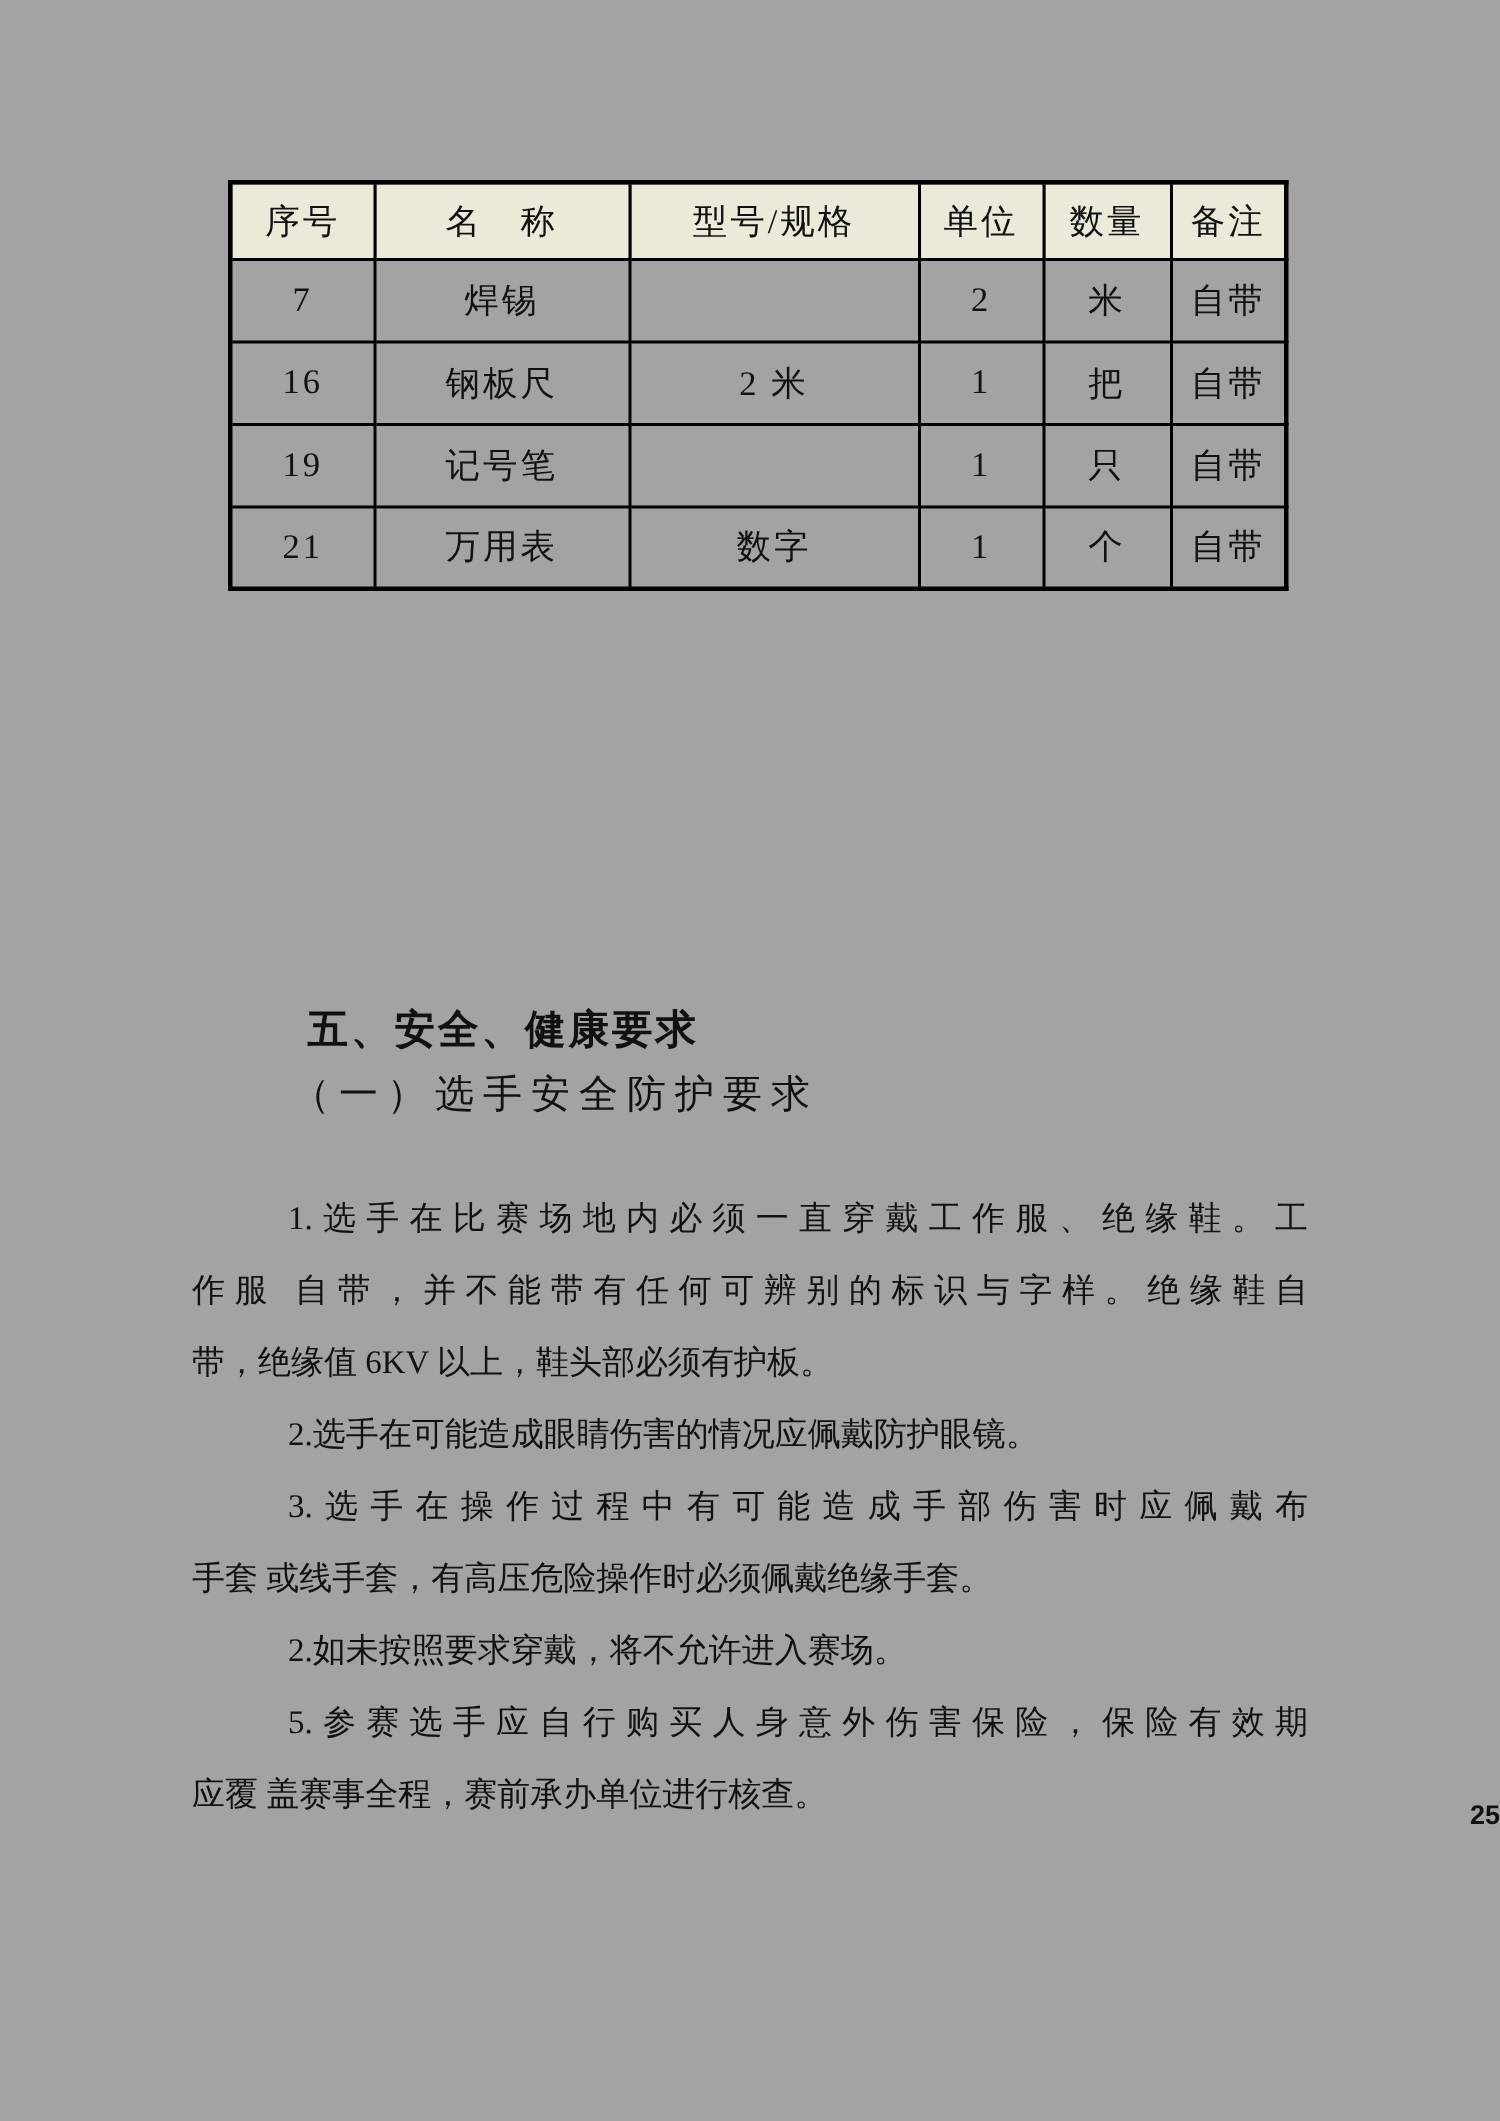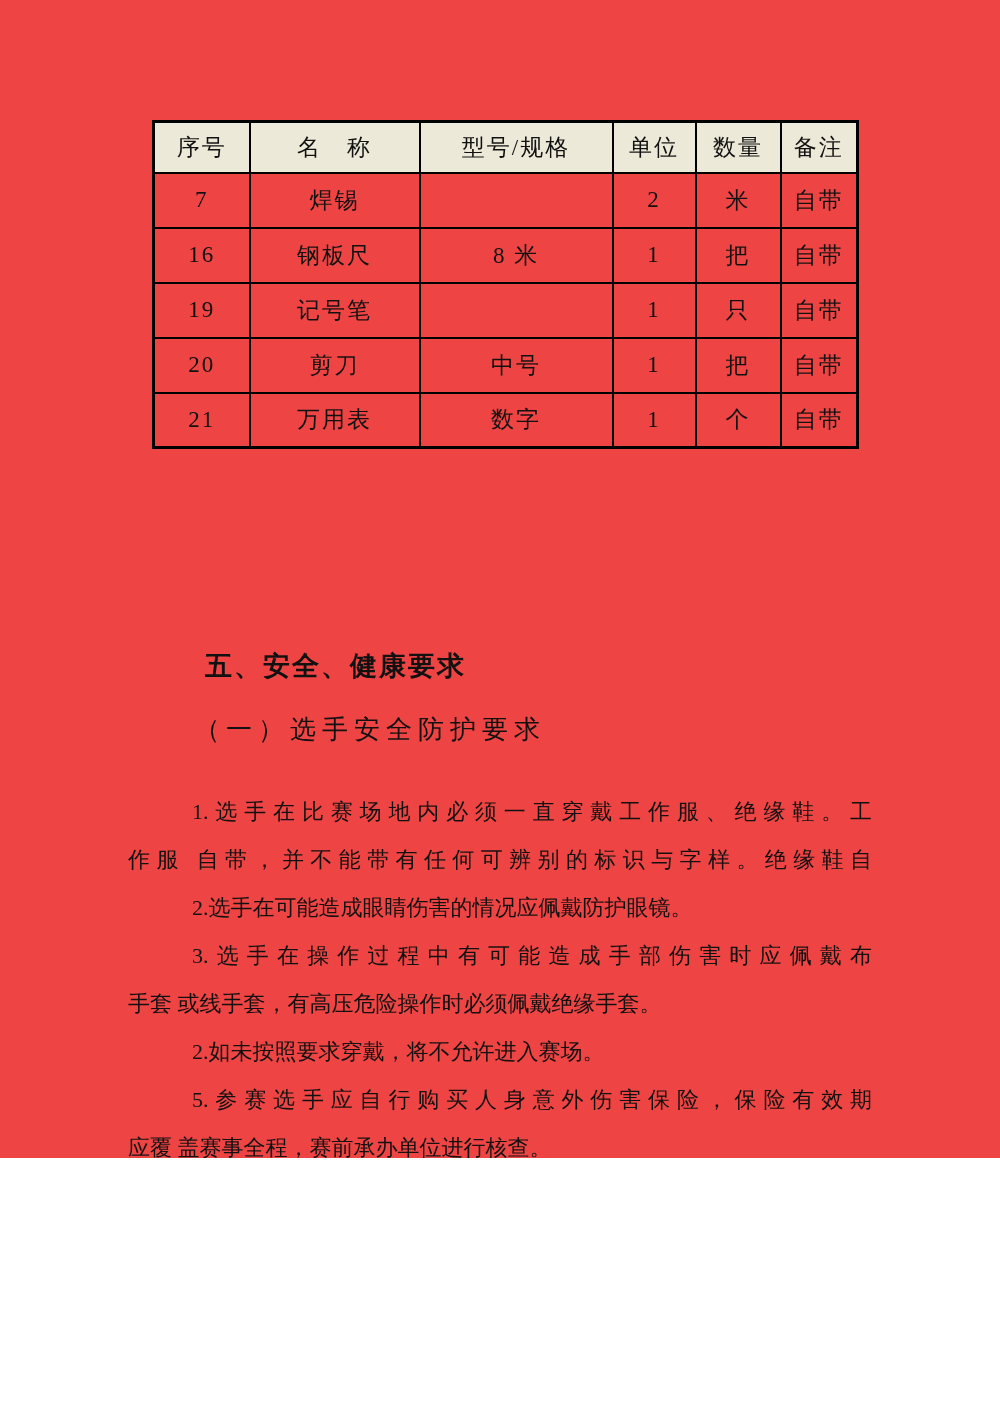--- a/index.html
+++ b/index.html
@@ -3,22 +3,22 @@
 <meta charset="utf-8">
 <style>
   html, body {
     margin: 0;
     padding: 0;
     background: #ffffff;
   }
   .page {
     position: relative;
     width: 1000px;
-    height: 1158px;
-    background: #ef4444;
+    height: 1414px;
+    background: #a3a3a3;
     color: #111111;
     font-family: "Liberation Serif", "DejaVu Serif", serif;
     overflow: hidden;
   }
 
   
   .equip-table {
     position: absolute;
     left: 152px;
     top: 120px;
@@ -46,21 +46,21 @@
   .col-name { width: 170px; }
   .col-spec { width: 193px; }
   .col-unit { width: 83px;  }
   .col-qty  { width: 85px;  }
   .col-note { width: 77px;  }
 
   
   .heading {
     position: absolute;
     left: 205px;
-    top: 648px;
+    top: 668px;
     font-family: "Liberation Sans", "DejaVu Sans", sans-serif;
     font-weight: 700;
     font-size: 27px;
     letter-spacing: 2px;
     color: #111111;
   }
   .subheading {
     position: absolute;
     left: 194px;
     top: 712px;
@@ -133,58 +133,51 @@
         <td>7</td>
         <td>焊锡</td>
         <td></td>
         <td>2</td>
         <td>米</td>
         <td>自带</td>
       </tr>
       <tr>
         <td>16</td>
         <td>钢板尺</td>
-        <td>8 米</td>
+        <td>2 米</td>
         <td>1</td>
         <td>把</td>
         <td>自带</td>
       </tr>
       <tr>
         <td>19</td>
         <td>记号笔</td>
         <td></td>
         <td>1</td>
         <td>只</td>
-        <td>自带</td>
-      </tr>
-      <tr>
-        <td>20</td>
-        <td>剪刀</td>
-        <td>中号</td>
-        <td>1</td>
-        <td>把</td>
         <td>自带</td>
       </tr>
       <tr>
         <td>21</td>
         <td>万用表</td>
         <td>数字</td>
         <td>1</td>
         <td>个</td>
         <td>自带</td>
       </tr>
     </tbody>
   </table>
 
   <div class="heading">五、安全、健康要求</div>
   <div class="subheading">（一）选手安全防护要求</div>
 
   <div class="body-text">
     <div class="line indent justify">1.选手在比赛场地内必须一直穿戴工作服、绝缘鞋。工</div>
     <div class="line justify">作服 自带，并不能带有任何可辨别的标识与字样。绝缘鞋自</div>
+    <div class="line">带，绝缘值 6KV 以上，鞋头部必须有护板。</div>
     <div class="line indent">2.选手在可能造成眼睛伤害的情况应佩戴防护眼镜。</div>
     <div class="line indent justify">3.选手在操作过程中有可能造成手部伤害时应佩戴布</div>
     <div class="line">手套 或线手套，有高压危险操作时必须佩戴绝缘手套。</div>
     <div class="line indent">2.如未按照要求穿戴，将不允许进入赛场。</div>
     <div class="line indent justify">5.参赛选手应自行购买人身意外伤害保险，保险有效期</div>
     <div class="line">应覆 盖赛事全程，赛前承办单位进行核查。</div>
   </div>
 
   <div class="page-number">25</div>
 

